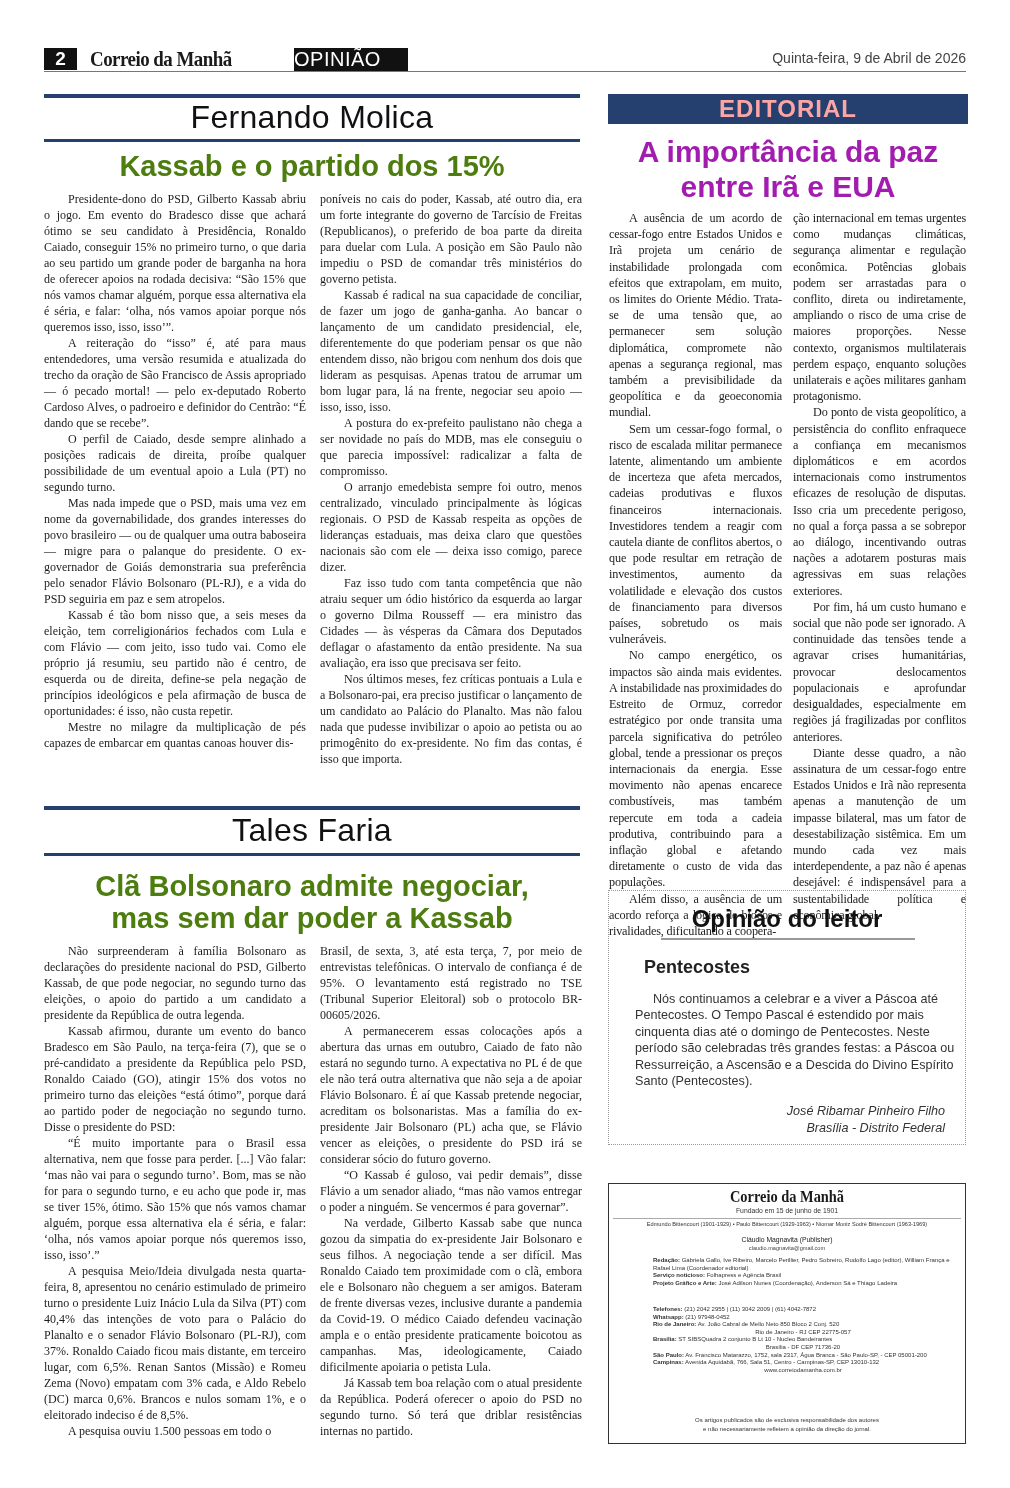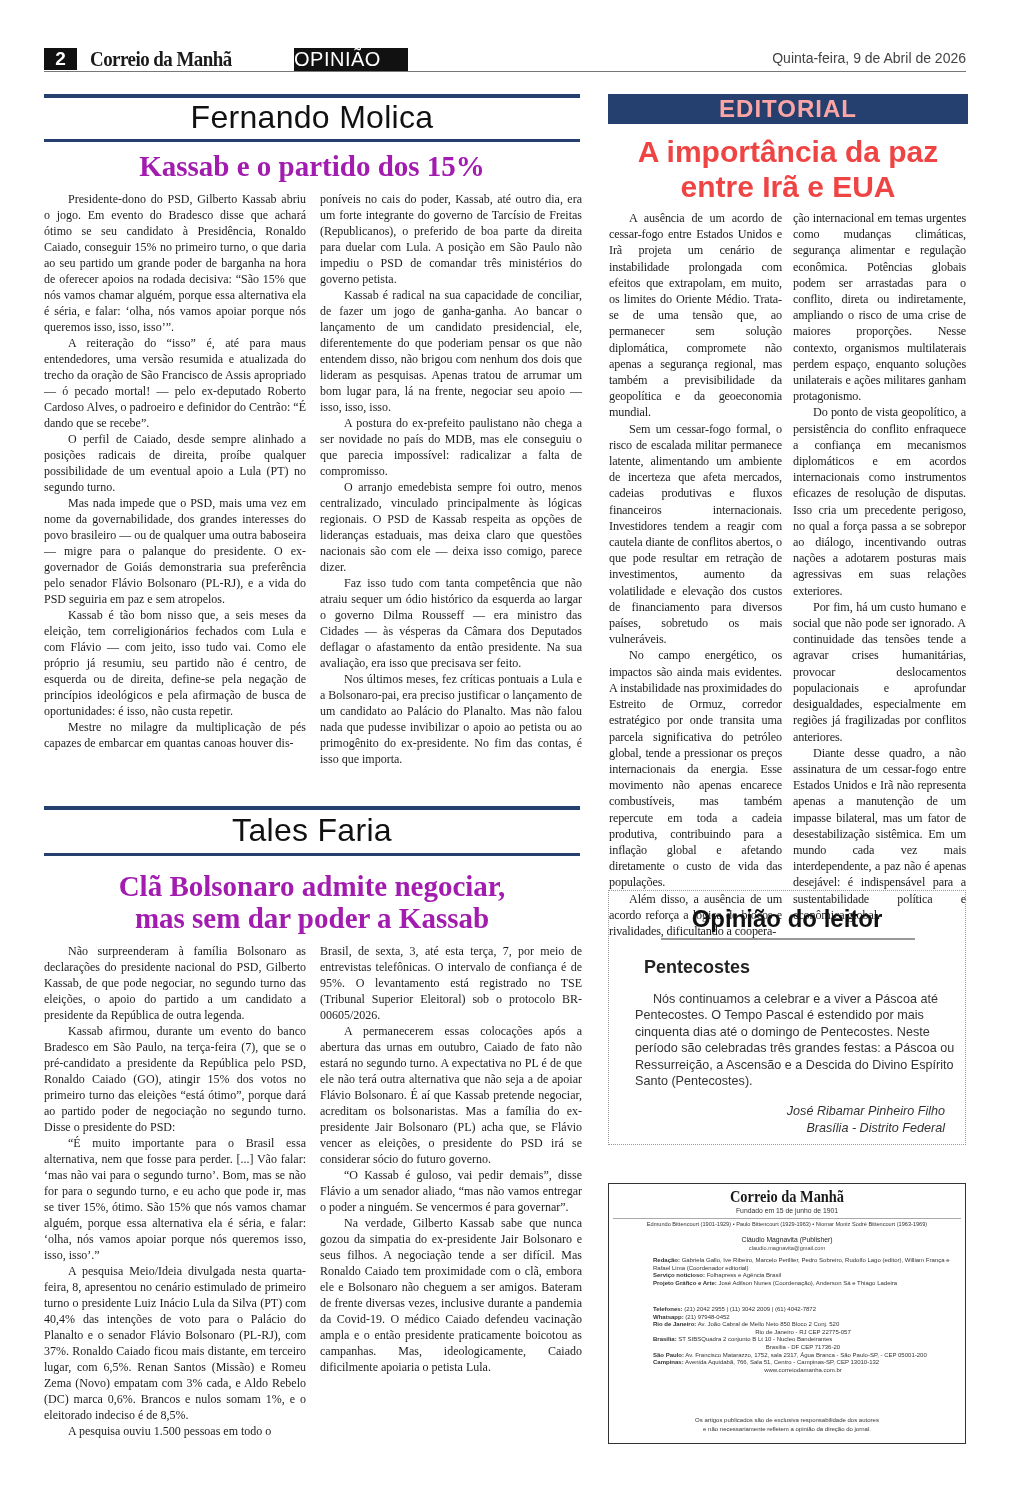--- a/index.html
+++ b/index.html
@@ -13,30 +13,30 @@
   .paper-name { position: absolute; left: 46px; top: 0; font-family: "Liberation Serif", serif; font-weight: bold;
                 font-size: 22px; letter-spacing: -0.6px; transform: scaleX(0.86); transform-origin: left center; line-height: 26px; }
   .section-tag { position: absolute; left: 250px; top: 2px; width: 114px; height: 23px; background: #111; color: #fff;
                  font-family: "Liberation Sans", sans-serif; font-size: 20px; text-align: left; line-height: 23px; letter-spacing: 0.5px; }
   .date { position: absolute; right: 0; top: 4px; font-family: "Liberation Sans", sans-serif; font-size: 14px; color: #444; }
 
   
   .rule-blue { position: absolute; height: 4px; background: #25406f; }
   .rule-blue.thin { height: 3px; }
   .author { position: absolute; text-align: center; font-family: "Liberation Sans", sans-serif; font-size: 32px; color: #111; letter-spacing: 0.3px; }
-  .headline { position: absolute; text-align: center; font-family: Liberation Serif, serif; font-size: 29px; color: #a21caf; line-height: 32px; }
+  .headline { position: absolute; text-align: center; font-family: Liberation Sans, sans-serif; font-size: 29px; color: #4d7c0f; line-height: 32px; }
 
   .col { position: absolute; font-family: "Liberation Serif", serif; font-size: 12px; line-height: 16px; text-align: justify; hyphens: auto; color: #1c1c1c; }
   .col p { text-indent: 24px; }
   .col p.cont { text-indent: 0; }
 
   
   .ed-banner { position: absolute; left: 608px; top: 94px; width: 360px; height: 30px; background: #25406f; color: #fca5a5;
                font-family: "Liberation Sans", sans-serif; font-weight: bold; font-size: 24px; text-align: center; line-height: 30px; letter-spacing: 1px; }
-  .ed-headline { position: absolute; left: 608px; top: 134px; width: 360px; text-align: center; font-family: "Liberation Sans", sans-serif; font-size: 30px; line-height: 35px; color: #ef4444; }
+  .ed-headline { position: absolute; left: 608px; top: 134px; width: 360px; text-align: center; font-family: "Liberation Sans", sans-serif; font-size: 30px; line-height: 35px; color: #a21caf; }
   .ed-col { font-size: 12.2px; line-height: 16.2px; letter-spacing: -0.15px; }
   .ed-col p { text-indent: 20px; }
 
   
   .reader-box { position: absolute; left: 608px; top: 890px; width: 358px; height: 255px; border: 1px dotted #999; }
   .reader-title { position: absolute; left: 0; top: 14px; width: 100%; text-align: center; font-family: "Liberation Sans", sans-serif; font-weight: bold; font-size: 24px; color: #111; }
   .reader-underline { position: absolute; left: 52px; top: 47px; width: 254px; height: 2px; background: #999; }
   .reader-subject { position: absolute; left: 35px; top: 66px; font-family: "Liberation Sans", sans-serif; font-size: 18px; font-weight: bold; color: #222; }
   .reader-text { position: absolute; left: 18px; top: 100px; width: 325px; font-family: "Liberation Sans", sans-serif; font-size: 12.6px; line-height: 16.4px; color: #333; margin-left: 8px; }
   .reader-text p { text-indent: 18px; }
@@ -103,20 +103,21 @@
     <p>Kassab afirmou, durante um evento do banco Bradesco em São Paulo, na terça-feira (7), que se o pré-candidato a presidente da República pelo PSD, Ronaldo Caiado (GO), atingir 15% dos votos no primeiro turno das eleições “está ótimo”, porque dará ao partido poder de negociação no segundo turno. Disse o presidente do PSD:</p>
     <p>“É muito importante para o Brasil essa alternativa, nem que fosse para perder. [...] Vão falar: ‘mas não vai para o segundo turno’. Bom, mas se não for para o segundo turno, e eu acho que pode ir, mas se tiver 15%, ótimo. São 15% que nós vamos chamar alguém, porque essa alternativa ela é séria, e falar: ‘olha, nós vamos apoiar porque nós queremos isso, isso, isso’.”</p>
     <p>A pesquisa Meio/Ideia divulgada nesta quarta-feira, 8, apresentou no cenário estimulado de primeiro turno o presidente Luiz Inácio Lula da Silva (PT) com 40,4% das intenções de voto para o Palácio do Planalto e o senador Flávio Bolsonaro (PL-RJ), com 37%. Ronaldo Caiado ficou mais distante, em terceiro lugar, com 6,5%. Renan Santos (Missão) e Romeu Zema (Novo) empatam com 3% cada, e Aldo Rebelo (DC) marca 0,6%. Brancos e nulos somam 1%, e o eleitorado indeciso é de 8,5%.</p>
     <p>A pesquisa ouviu 1.500 pessoas em todo o</p>
   </div>
   <div class="col" style="left:320px; top:943px; width:262px;">
     <p class="cont">Brasil, de sexta, 3, até esta terça, 7, por meio de entrevistas telefônicas. O intervalo de confiança é de 95%. O levantamento está registrado no TSE (Tribunal Superior Eleitoral) sob o protocolo BR-00605/2026.</p>
     <p>A permanecerem essas colocações após a abertura das urnas em outubro, Caiado de fato não estará no segundo turno. A expectativa no PL é de que ele não terá outra alternativa que não seja a de apoiar Flávio Bolsonaro. É aí que Kassab pretende negociar, acreditam os bolsonaristas. Mas a família do ex-presidente Jair Bolsonaro (PL) acha que, se Flávio vencer as eleições, o presidente do PSD irá se considerar sócio do futuro governo.</p>
     <p>“O Kassab é guloso, vai pedir demais”, disse Flávio a um senador aliado, “mas não vamos entregar o poder a ninguém. Se vencermos é para governar”.</p>
     <p>Na verdade, Gilberto Kassab sabe que nunca gozou da simpatia do ex-presidente Jair Bolsonaro e seus filhos. A negociação tende a ser difícil. Mas Ronaldo Caiado tem proximidade com o clã, embora ele e Bolsonaro não cheguem a ser amigos. Bateram de frente diversas vezes, inclusive durante a pandemia da Covid-19. O médico Caiado defendeu vacinação ampla e o então presidente praticamente boicotou as campanhas. Mas, ideologicamente, Caiado dificilmente apoiaria o petista Lula.</p>
+    <p>Já Kassab tem boa relação com o atual presidente da República. Poderá oferecer o apoio do PSD no segundo turno. Só terá que driblar resistências internas no partido.</p>
   </div>
 </section>
 
 <section>
   <div class="ed-banner">EDITORIAL</div>
   <h1 class="ed-headline">
     <span style="display:block">A importância da paz</span>
     <span style="display:block">entre Irã e EUA</span>
   </h1>
   <div class="col ed-col" style="left:609px; top:210px; width:173px;">

